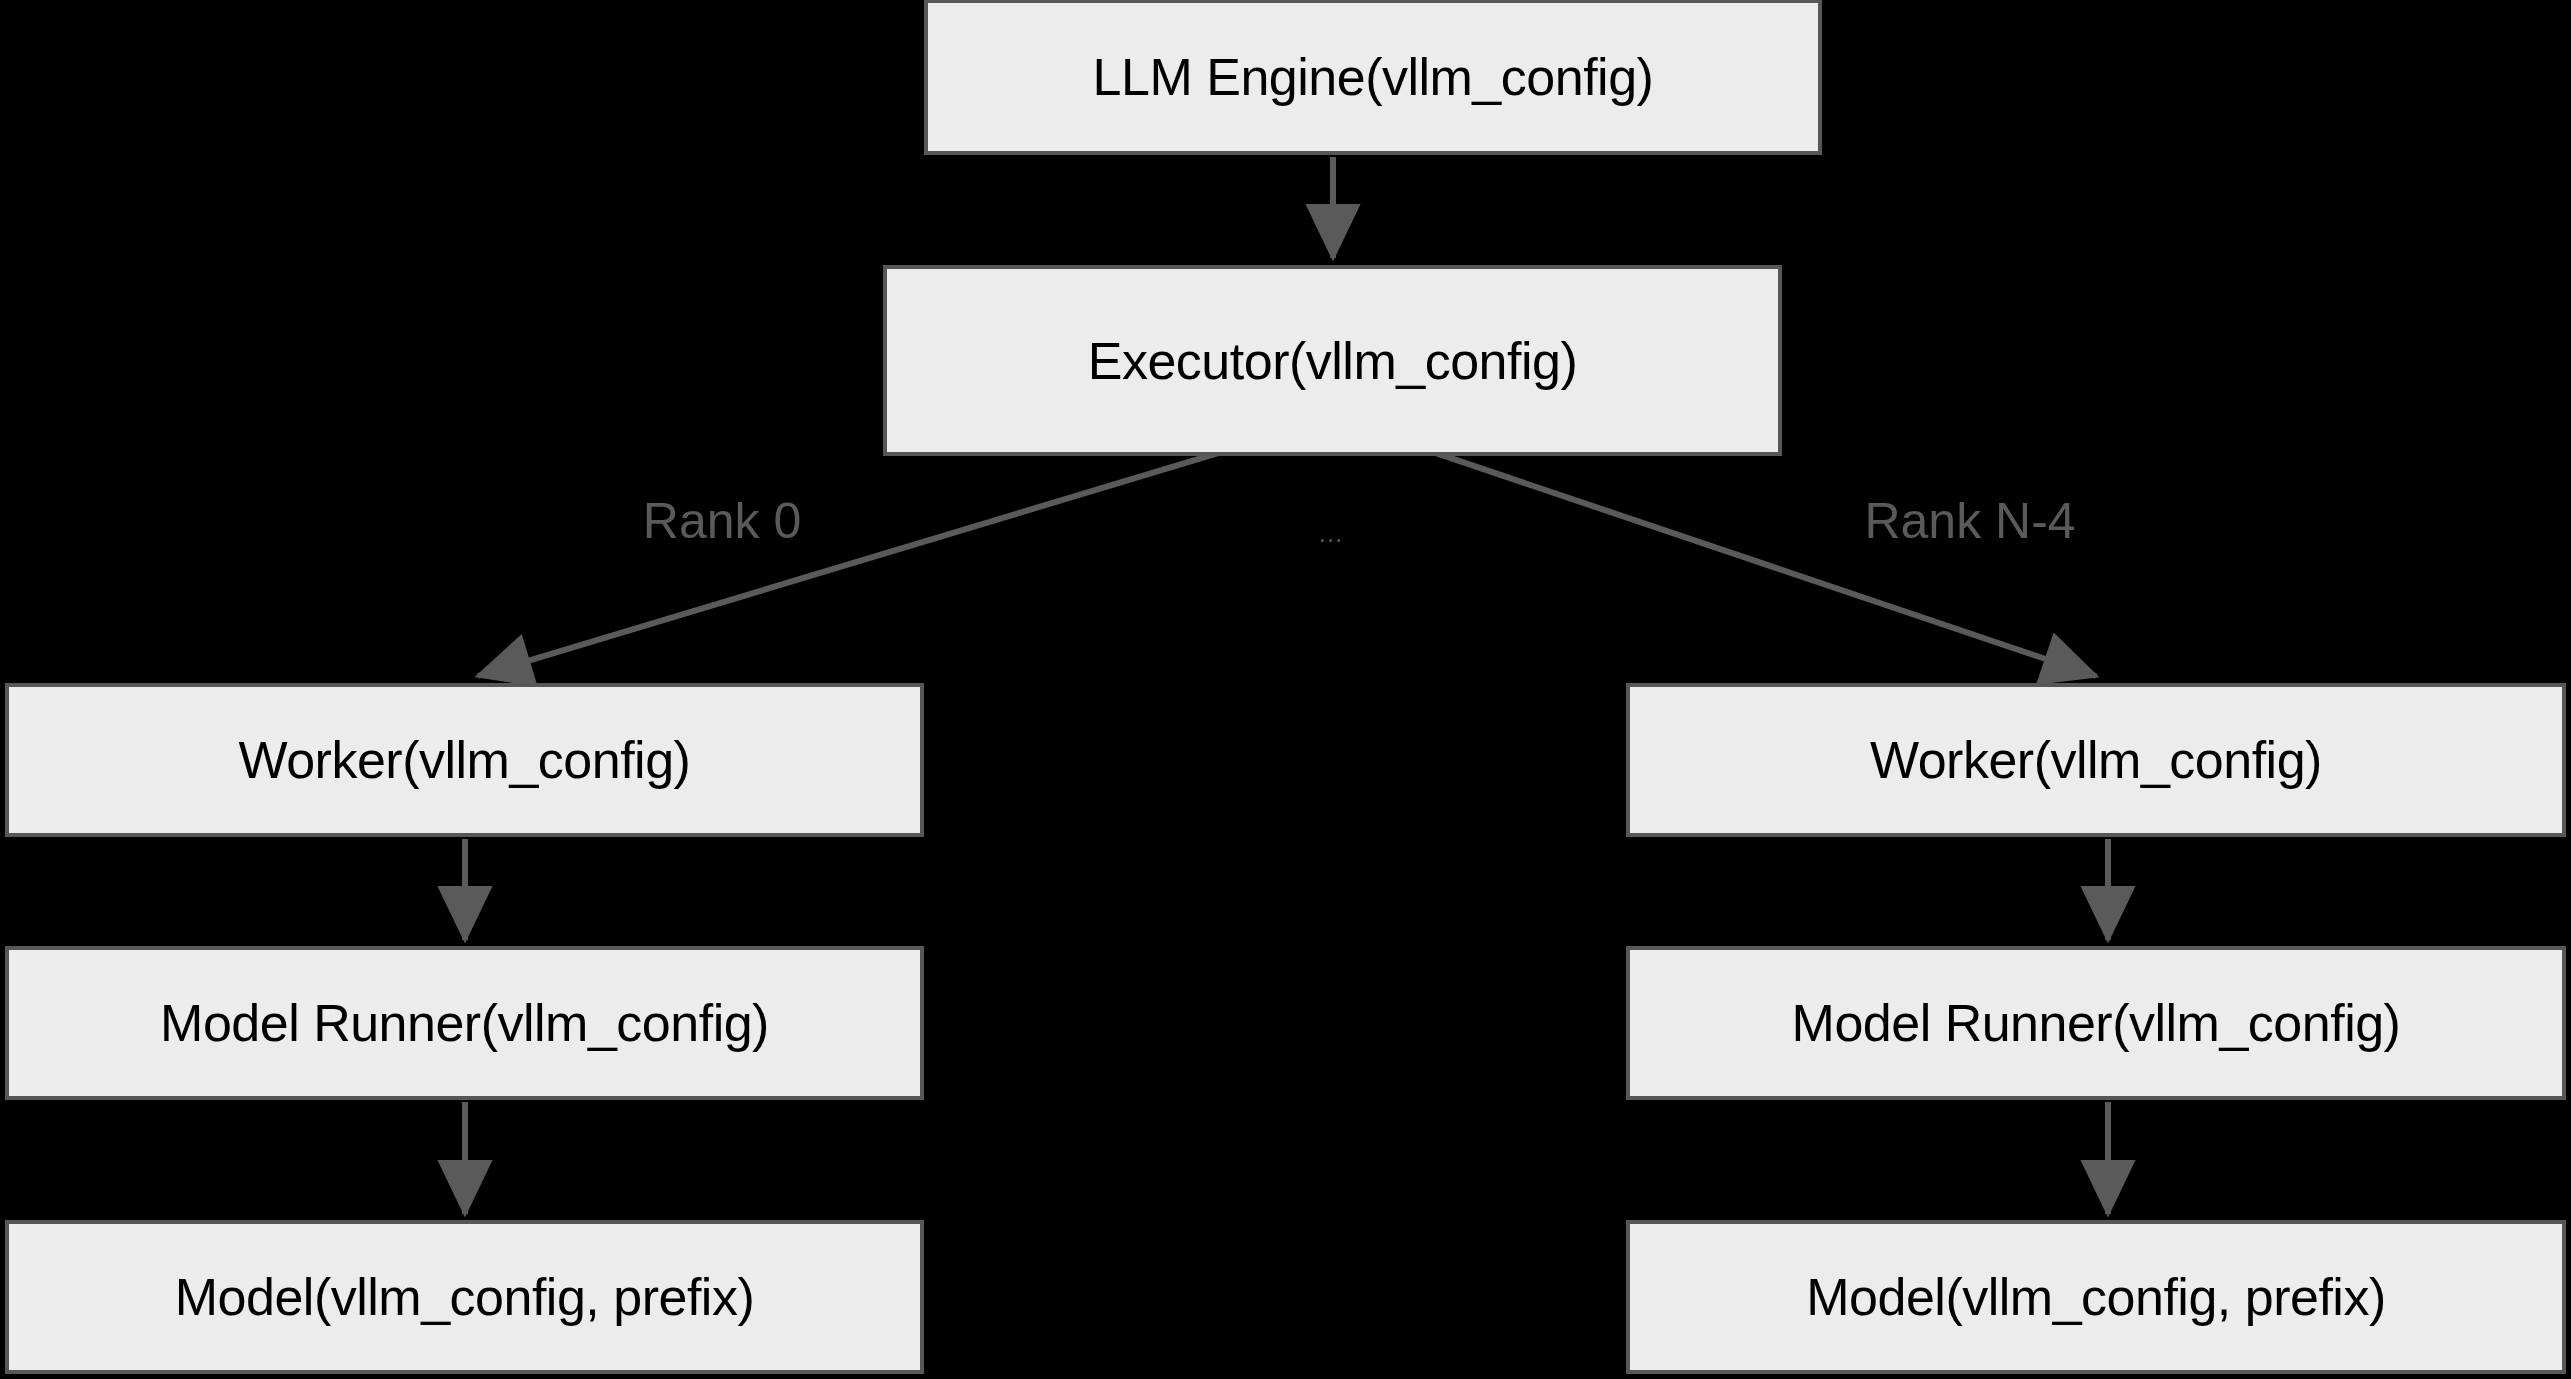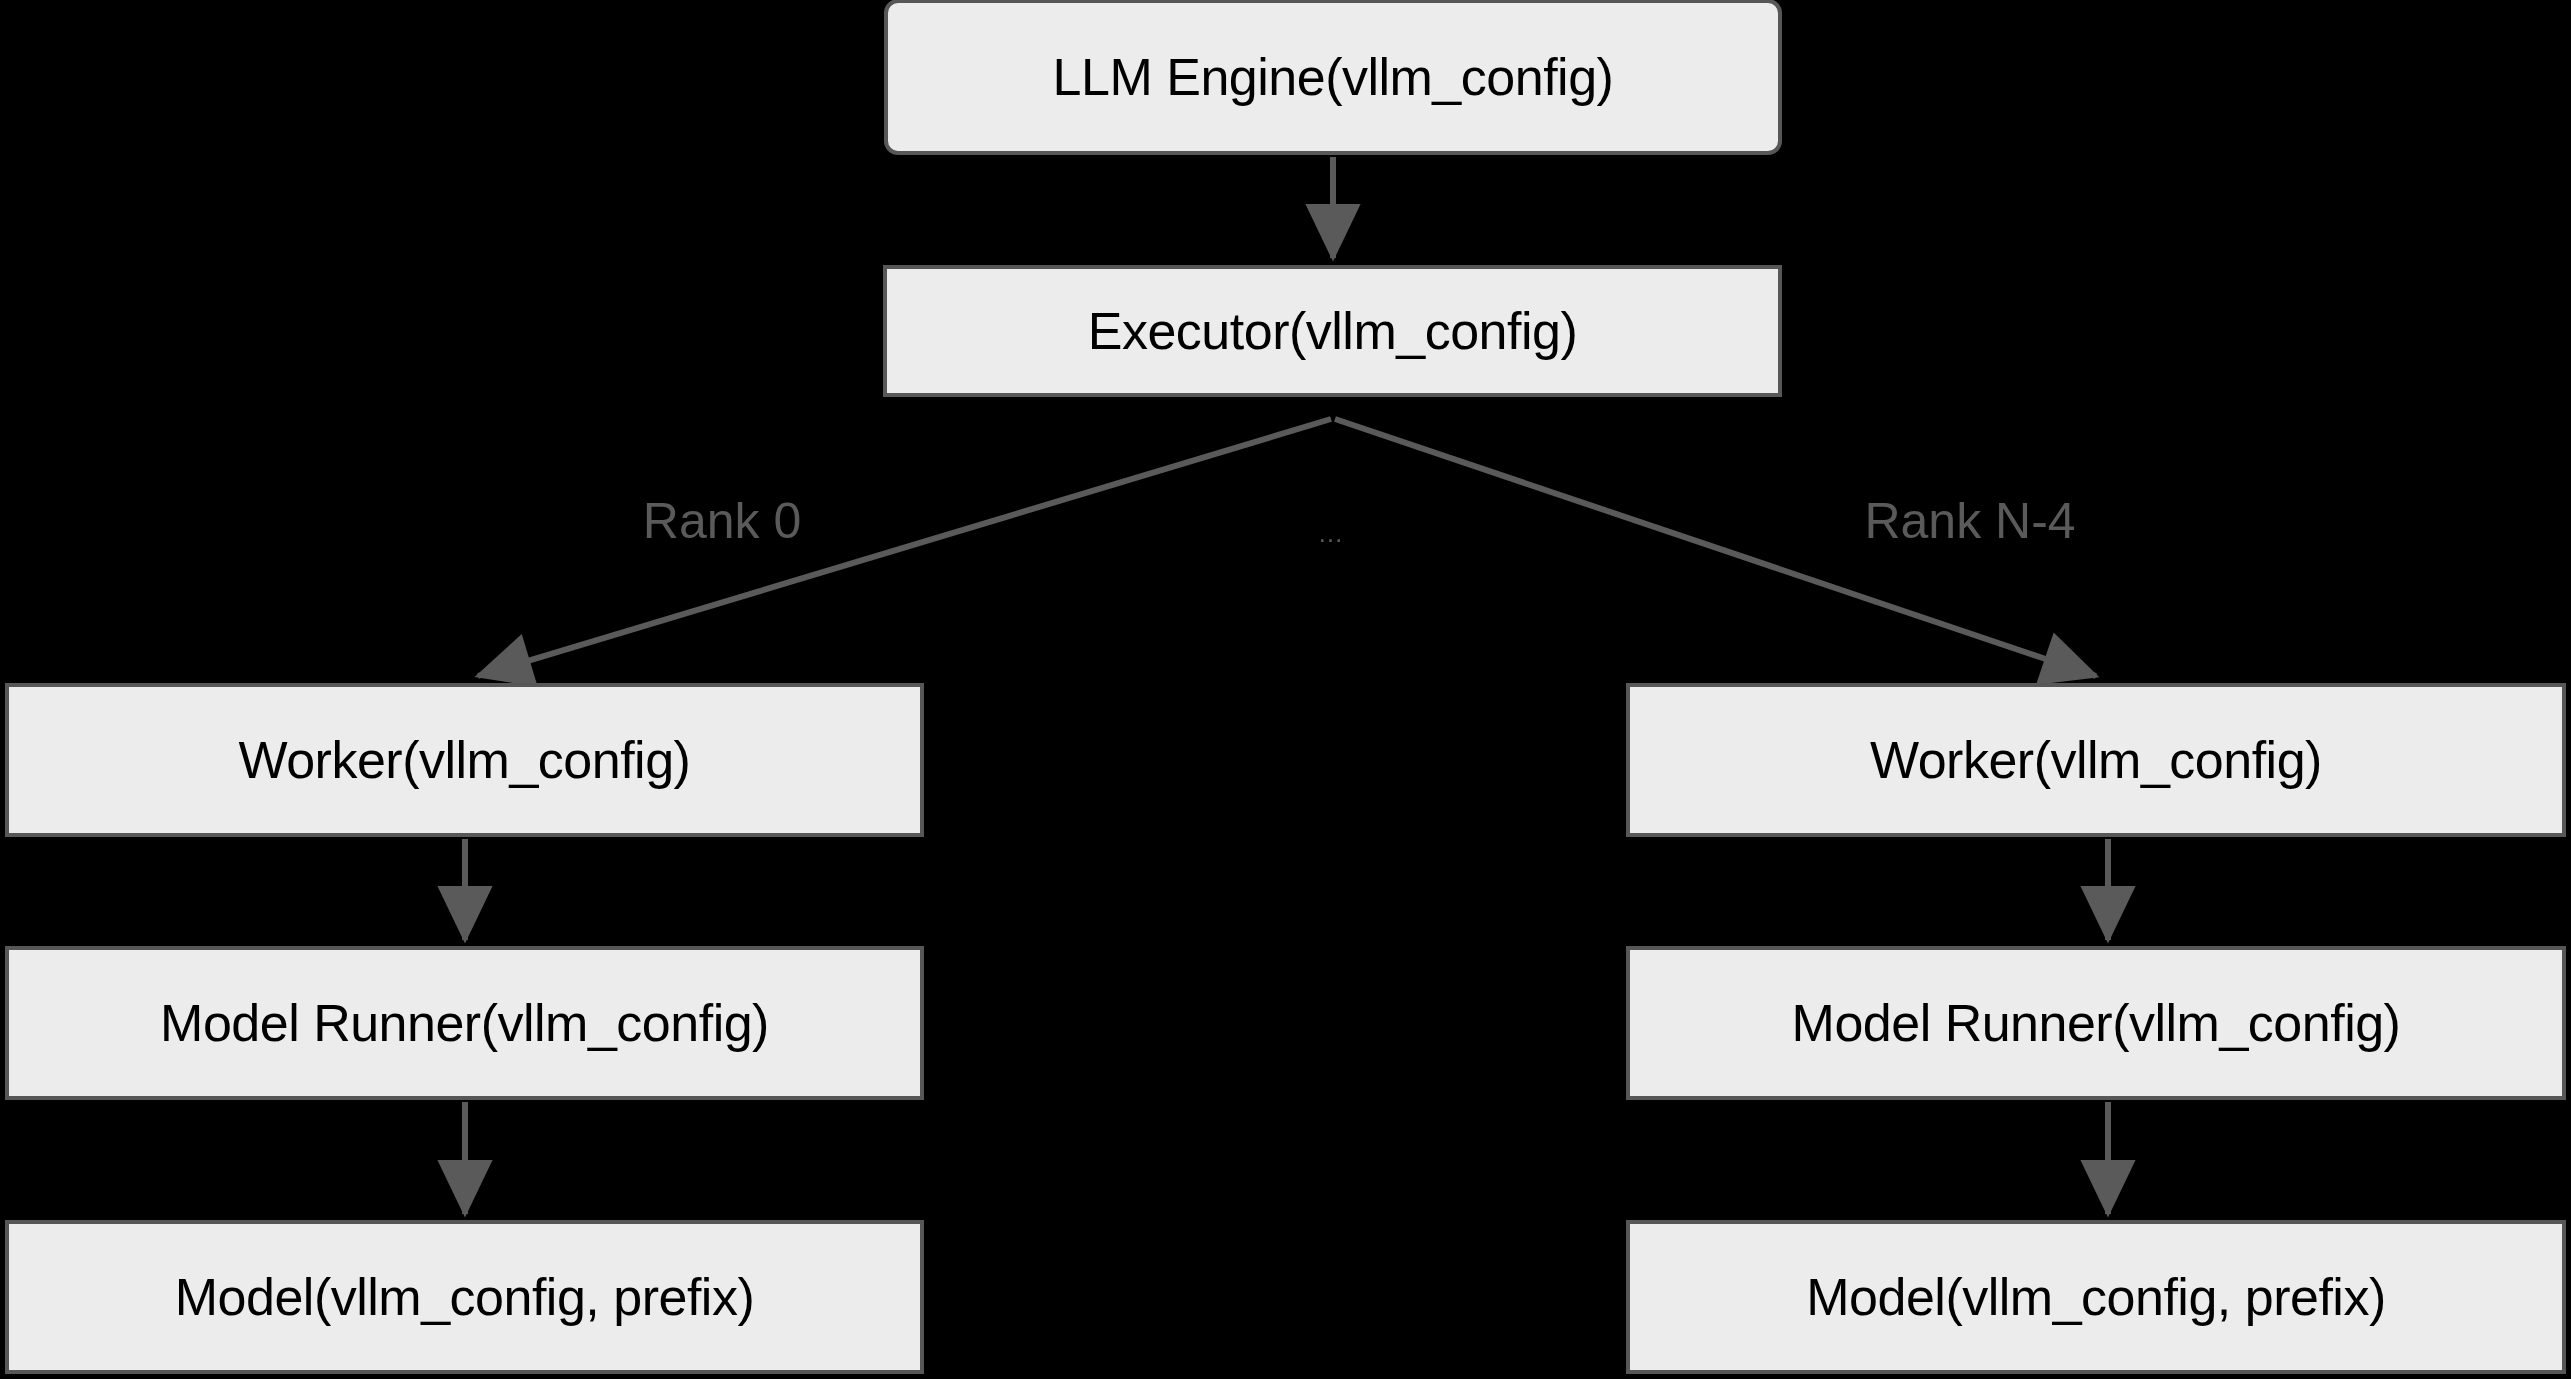--- a/index.html
+++ b/index.html
@@ -80,25 +80,25 @@
 
     <line x1="1335" y1="419" x2="2096" y2="676" stroke="#5a5a5a" stroke-width="6" marker-end="url(#arrowhead)"></line>
 
     <line x1="465" y1="839" x2="465" y2="940" stroke="#5a5a5a" stroke-width="6" marker-end="url(#arrowhead)"></line>
     <line x1="465" y1="1102" x2="465" y2="1214" stroke="#5a5a5a" stroke-width="6" marker-end="url(#arrowhead)"></line>
 
     <line x1="2108" y1="839" x2="2108" y2="940" stroke="#5a5a5a" stroke-width="6" marker-end="url(#arrowhead)"></line>
     <line x1="2108" y1="1102" x2="2108" y2="1214" stroke="#5a5a5a" stroke-width="6" marker-end="url(#arrowhead)"></line>
   </svg>
 
-  <div class="node-box" style="left:884px; top:-1px; width:898px; height:156px;border-radius:14px;">
+  <div class="node-box" style="left:924px; top:-1px; width:898px; height:156px;">
     <span class="node-label">LLM Engine(vllm_config)</span>
   </div>
 
-  <div class="node-box" style="left:883px; top:265px; width:899px; height:132px;">
+  <div class="node-box" style="left:883px; top:265px; width:899px; height:191px;">
     <span class="node-label">Executor(vllm_config)</span>
   </div>
 
   <div class="node-box" style="left:5px; top:683px; width:919px; height:154px;">
     <span class="node-label">Worker(vllm_config)</span>
   </div>
 
   <div class="node-box" style="left:5px; top:946px; width:919px; height:154px;">
     <span class="node-label">Model Runner(vllm_config)</span>
   </div>

